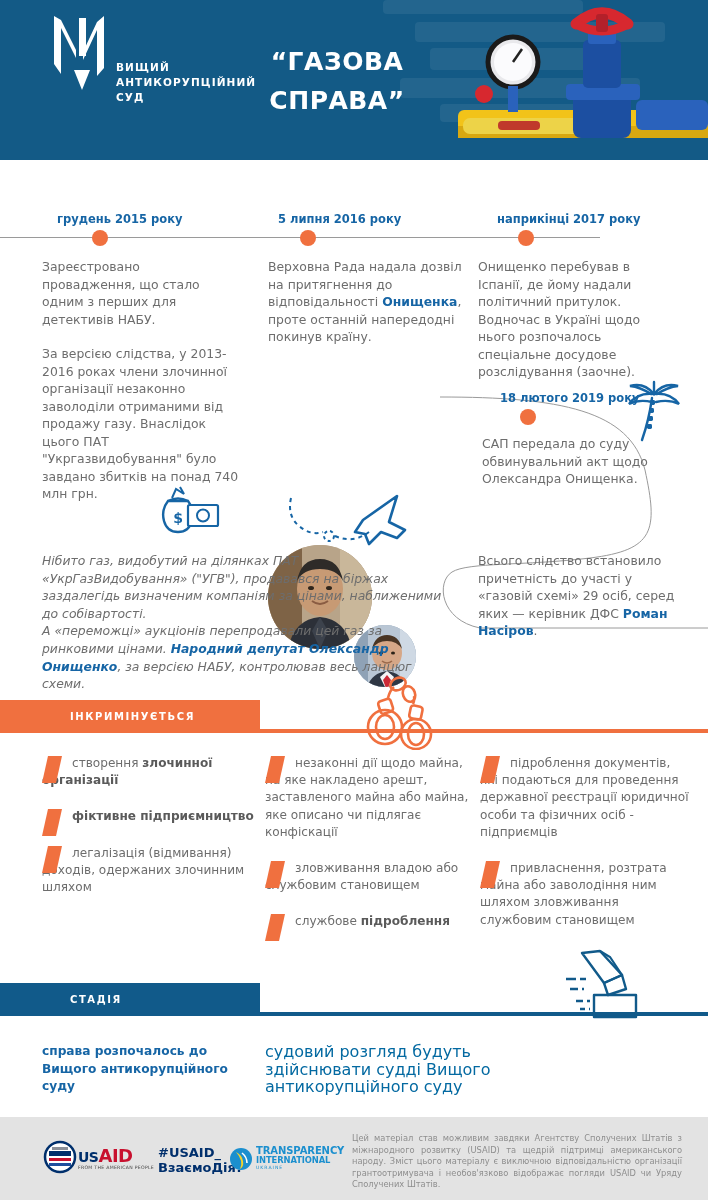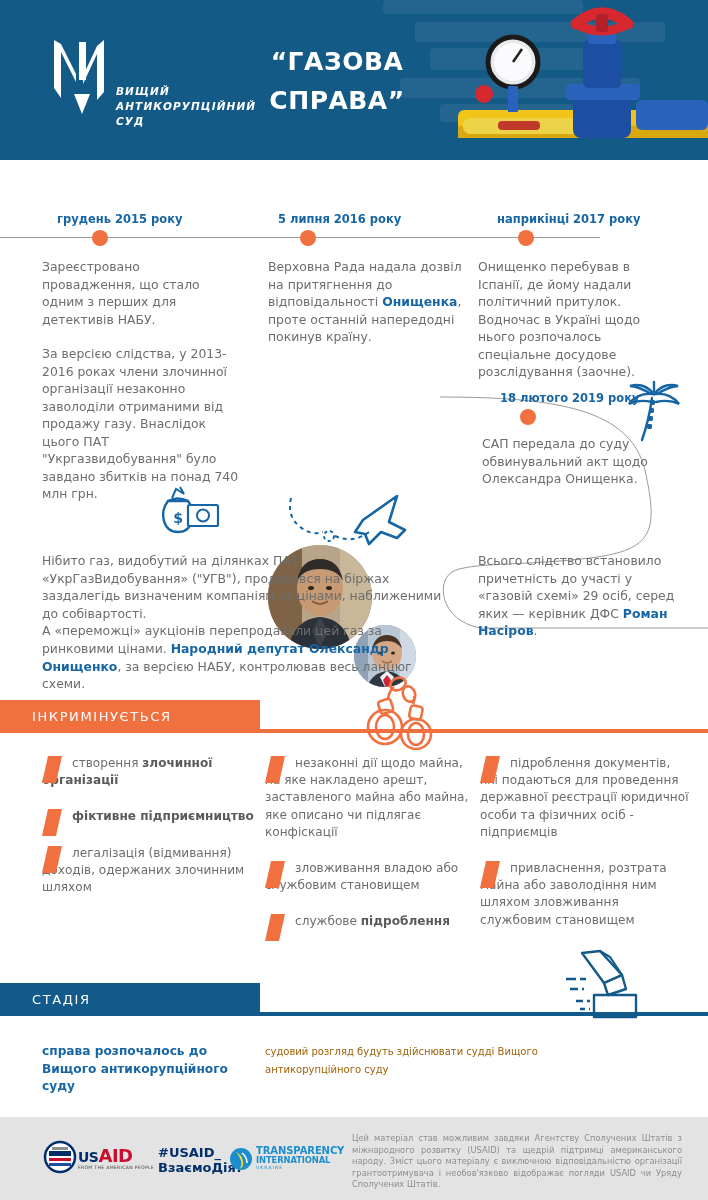--- a/index.html
+++ b/index.html
@@ -32,22 +32,22 @@
     border-radius: 4px;
   }
   .hdr-stripe.s1 { left: 383px; top: 0px;  width: 200px; height: 14px; }
   .hdr-stripe.s2 { left: 415px; top: 22px; width: 250px; height: 20px; }
   .hdr-stripe.s3 { left: 430px; top: 48px; width: 165px; height: 22px; }
   .hdr-stripe.s4 { left: 400px; top: 78px; width: 240px; height: 20px; }
   .hdr-stripe.s5 { left: 440px; top: 104px; width: 150px; height: 18px; }
 
   .logo-block {
     position: absolute;
-    left: 38px; top: 36px;
-    width: 220px; height: 112px; font-style: italic;
+    left: 38px; top: 12px;
+    width: 220px; height: 112px;
   }
   .logo-mark { position: absolute; left: 12px; top: 0; width: 64px; height: 80px; }
   .logo-text {
     position: absolute;
     left: 78px; top: 48px;
     color: #ffffff;
     font-size: 10.5px;
     font-weight: 700;
     letter-spacing: 1.1px;
     line-height: 15px;
@@ -124,36 +124,36 @@
   }
   .portrait-big svg, .portrait-small svg { display: block; }
 
   
   .mid { position: absolute; left: 0; top: 552px; width: 708px; }
   .mid p {
     color: #6d6d6d;
     font-size: 12.4px;
     line-height: 17.6px;
   }
-  .mid-left  { position: absolute; left: 42px; top: 0; width: 400px; }
+  .mid-left  { position: absolute; left: 42px; top: 0; width: 400px; font-style: italic; }
   .mid-right { position: absolute; left: 478px; top: 0; width: 205px; }
 
   
   .band { position: absolute; left: 0; width: 708px; height: 33px; }
   .band .band-tab {
     position: absolute; left: 0; top: 0;
     width: 260px; height: 33px;
     display: flex; align-items: center;
   }
   .band .band-label {
     color: #ffffff;
-    font-size: 13px;
-    font-weight: 400;
+    font-size: 10px;
+    font-weight: 700;
     letter-spacing: 1.6px;
-    padding-left: 32px;
+    padding-left: 70px;
   }
   .band .band-rule {
     position: absolute; left: 0; bottom: 0;
     width: 708px; height: 4px;
   }
   .band.orange .band-tab  { background: #F0703F; }
   .band.orange .band-rule { background: #F0703F; }
   .band.blue .band-tab    { background: #115A8A; }
   .band.blue .band-rule   { background: #115A8A; }
 
@@ -183,21 +183,21 @@
   .charge b { color: #5a5a5a; font-weight: 700; }
 
   
   .stage { position: absolute; left: 0; top: 1043px; width: 708px; }
   .stage-left {
     position: absolute; left: 42px; top: 0; width: 215px;
     color: #1665A5; font-size: 12.2px; font-weight: 700; line-height: 17.5px;
   }
   .stage-right {
     position: absolute; left: 265px; top: 0; width: 300px;
-    color: #a16207; font-size: 10px; line-height: 17.5px;
+    color: #0369a1; font-size: 16px; line-height: 17.5px;
   }
 
   
   .footer {
     position: absolute; left: 0; top: 1117px;
     width: 708px; height: 83px;
     background: #e3e3e3;
   }
   .footer-logos {
     position: absolute; left: 40px; top: 20px;

